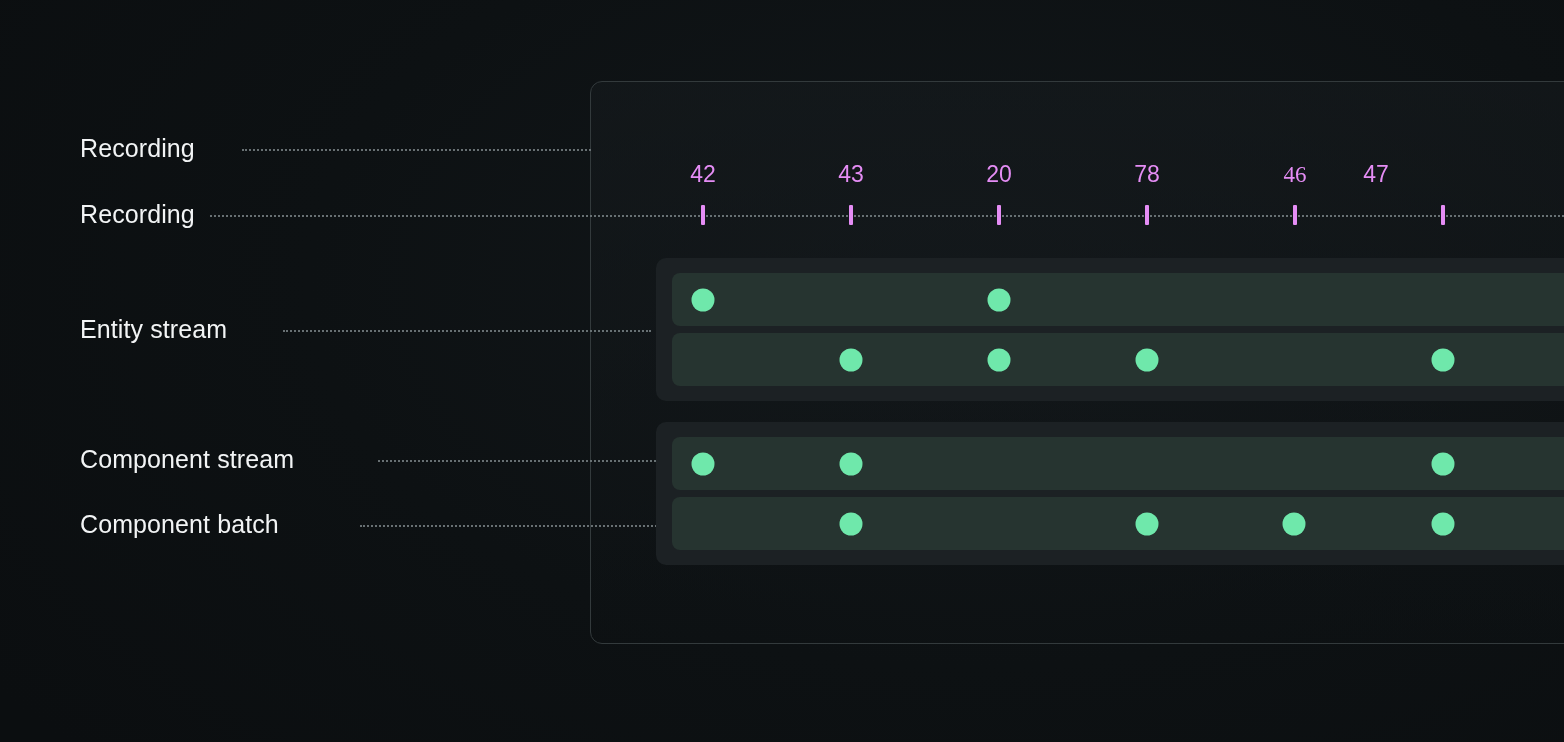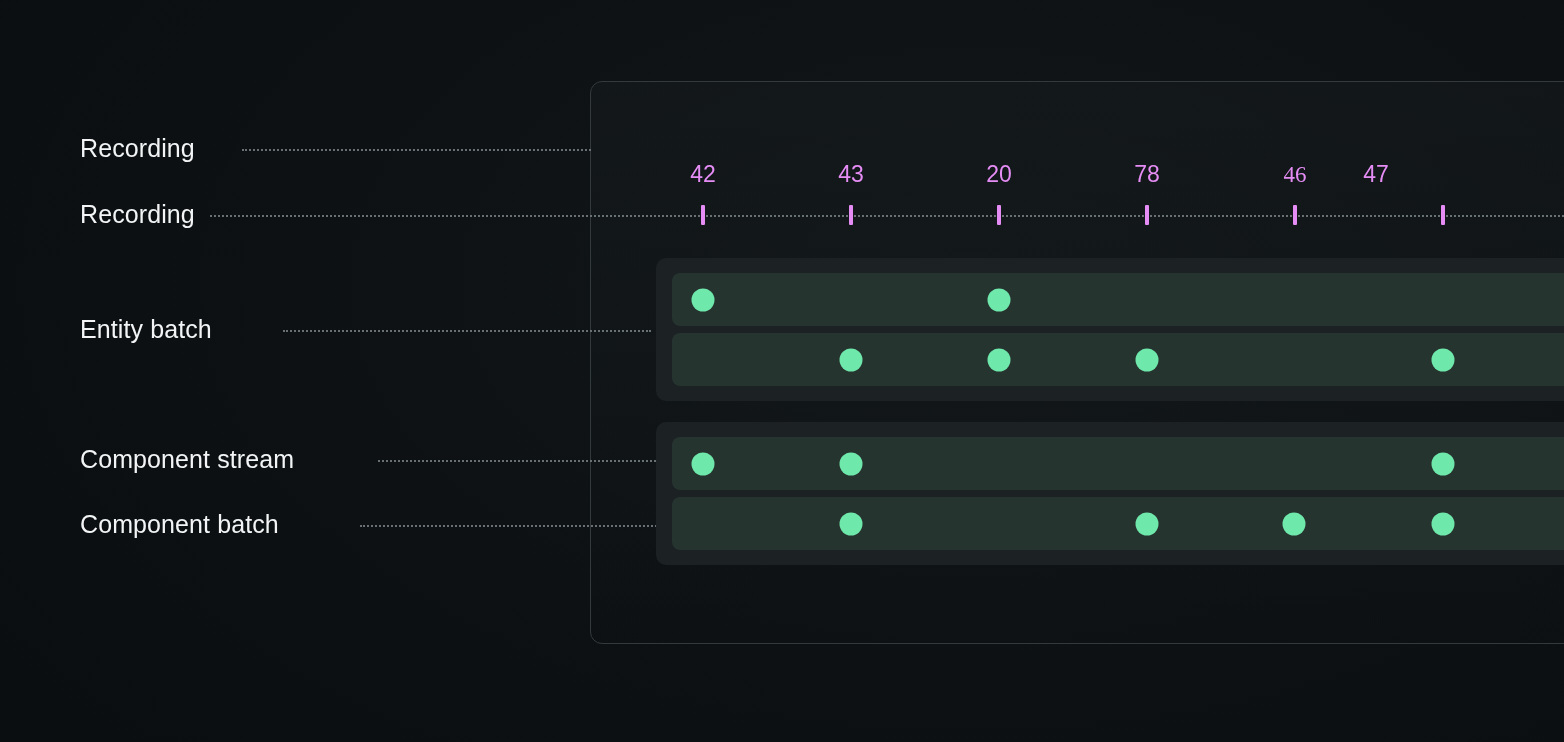--- a/index.html
+++ b/index.html
@@ -118,21 +118,21 @@
   <div id="panel"></div>
 
   <div class="leader" id="leader-recording" style="left: 242px; top: 149px; width: 349px;"></div>
   <div class="leader" id="leader-timeline" style="left: 210px; top: 215px; width: 1354px;"></div>
   <div class="leader" id="leader-entity-stream" style="left: 283px; top: 330px; width: 368px;"></div>
   <div class="leader" id="leader-component-stream" style="left: 378px; top: 460px; width: 294px;"></div>
   <div class="leader" id="leader-component-batch" style="left: 360px; top: 525px; width: 493px;"></div>
 
   <div class="label" id="lbl-recording" style="left: 80px; top: 136px;">Recording</div>
   <div class="label" id="lbl-timeline" style="left: 80px; top: 202px;">Recording</div>
-  <div class="label" id="lbl-entity-stream" style="left: 80px; top: 317px;">Entity batch</div>
+  <div class="label" id="lbl-entity-stream" style="left: 80px; top: 317px;">Entity stream</div>
   <div class="label" id="lbl-component-stream" style="left: 80px; top: 447px;">Component stream</div>
   <div class="label" id="lbl-component-batch" style="left: 80px; top: 512px;">Component batch</div>
 
   <div id="ticks-layer">
       <div class="tick-num" style="left: 703px; color: rgb(229, 141, 245);">42</div>
       <div class="tick-mark" style="left: 703px; background: rgb(229, 141, 245);"></div>
       <div class="tick-num" style="left: 851px; color: rgb(229, 141, 245);">43</div>
       <div class="tick-mark" style="left: 851px; background: rgb(229, 141, 245);"></div>
       <div class="tick-num" style="left: 999px; color: rgb(229, 141, 245);">20</div>
       <div class="tick-mark" style="left: 999px; background: rgb(229, 141, 245);"></div>

